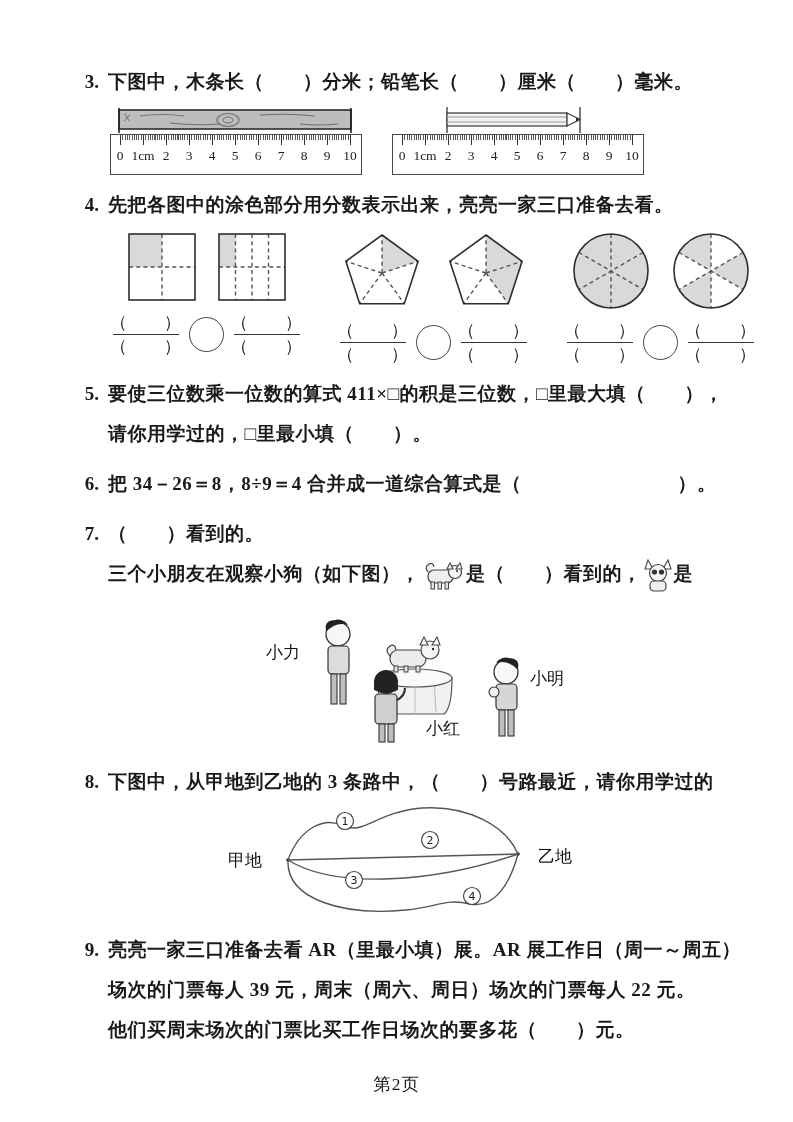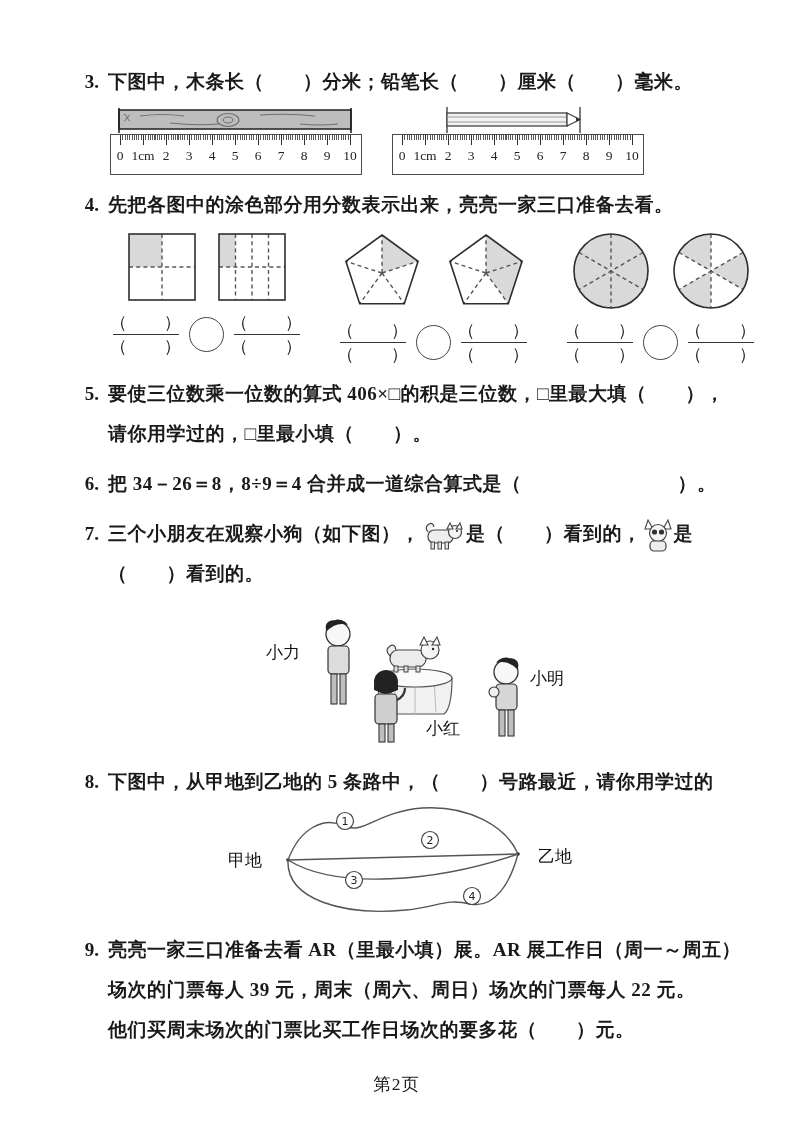--- a/index.html
+++ b/index.html
@@ -247,52 +247,52 @@
               <span class="bar"></span>
               <span class="blank">（　　）</span>
             </div>
           </div>
         </div>
       </div>
     </section>
 
     <section class="question">
       <span class="qnum">5.</span>
-      <p class="qtext">要使三位数乘一位数的算式 406×□的积是三位数，□里最大填（　　），</p>
+      <p class="qtext">要使三位数乘一位数的算式 411×□的积是三位数，□里最大填（　　），</p>
       <p class="qtext">请你用学过的，□里最小填（　　）。</p>
     </section>
 
     <section class="question">
       <span class="qnum">6.</span>
       <p class="qtext">把 34－26＝8，8÷9＝4 合并成一道综合算式是（　　　　　　　　）。</p>
     </section>
 
     <section class="question">
       <span class="qnum">7.</span>
+      <p class="qtext">（　　）看到的。</p>
       <p class="qtext">
         <span>三个小朋友在观察小狗（如下图），</span><svg class="inline-img" width="42" height="32" viewBox="0 0 42 32">
           <path d="M6,12 q-4,-5 1,-8 q4,-2 5,3" fill="#f0f0f0" stroke="#444" stroke-width="1.2"></path>
           <rect x="6" y="10" width="25" height="13" rx="6" fill="#eeeeee" stroke="#444" stroke-width="1.2"></rect>
           <circle cx="33" cy="12" r="6.5" fill="#f5f5f5" stroke="#444" stroke-width="1.2"></circle>
           <polygon points="28,3 31,9 25,9" fill="#fff" stroke="#444" stroke-width="1.1"></polygon>
           <polygon points="38,3 40,9 34,9" fill="#fff" stroke="#444" stroke-width="1.1"></polygon>
           <circle cx="35" cy="11" r="1" fill="#222"></circle>
           <rect x="9" y="22" width="3.5" height="7" fill="#e2e2e2" stroke="#444" stroke-width="1"></rect>
           <rect x="16" y="22" width="3.5" height="7" fill="#e2e2e2" stroke="#444" stroke-width="1"></rect>
           <rect x="23" y="22" width="3.5" height="7" fill="#e2e2e2" stroke="#444" stroke-width="1"></rect>
         </svg><span>是（　　）看到的，</span><svg class="inline-img" width="28" height="34" viewBox="0 0 28 34">
           <polygon points="4,1 9,10 1,10" fill="#fff" stroke="#444" stroke-width="1.1"></polygon>
           <polygon points="24,1 27,10 19,10" fill="#fff" stroke="#444" stroke-width="1.1"></polygon>
           <circle cx="14" cy="14" r="8.5" fill="#f5f5f5" stroke="#444" stroke-width="1.2"></circle>
           <circle cx="10.5" cy="13" r="2.6" fill="#333"></circle>
           <circle cx="17.5" cy="13" r="2.6" fill="#333"></circle>
           <rect x="6" y="22" width="16" height="10" rx="4" fill="#eeeeee" stroke="#444" stroke-width="1.2"></rect>
         </svg><span>是</span>
       </p>
-      <p class="qtext">（　　）看到的。</p>
 
       <div class="scene-wrap">
         <svg width="430" height="148" viewBox="0 0 430 148">
 
           <text x="28" y="58" class="svg-label">小力</text>
           <g>
             <circle cx="100" cy="34" r="12" fill="#f7f7f7" stroke="#333" stroke-width="1.3"></circle>
             <path d="M88,32 a12,12 0 0 1 22,-7 q-12,-4 -22,7" fill="#222"></path>
             <path d="M88,30 a12,13 0 0 0 8,-10 q-10,1 -8,10" fill="#222"></path>
             <rect x="90" y="46" width="21" height="28" rx="4" fill="#dcdcdc" stroke="#333" stroke-width="1.2"></rect>
@@ -339,21 +339,21 @@
             <rect x="261" y="110" width="6" height="26" fill="#bfbfbf" stroke="#333" stroke-width="1.1"></rect>
             <rect x="270" y="110" width="6" height="26" fill="#bfbfbf" stroke="#333" stroke-width="1.1"></rect>
           </g>
           <text x="292" y="84" class="svg-label">小明</text>
         </svg>
       </div>
     </section>
 
     <section class="question">
       <span class="qnum">8.</span>
-      <p class="qtext">下图中，从甲地到乙地的 5 条路中，（　　）号路最近，请你用学过的</p>
+      <p class="qtext">下图中，从甲地到乙地的 3 条路中，（　　）号路最近，请你用学过的</p>
 
       <div class="diagram-wrap">
         <svg width="350" height="112" viewBox="0 0 350 112">
           <text x="2" y="62" class="svg-label">甲地</text>
           <text x="312" y="58" class="svg-label">乙地</text>
           <circle cx="62" cy="56" r="1.8" fill="#222"></circle>
           <circle cx="292" cy="50" r="1.8" fill="#222"></circle>
 
           <path d="M62,56 C74,24 98,12 118,22 C138,31 150,8 196,4 C242,1 280,22 292,50" fill="none" stroke="#555" stroke-width="1.4"></path>
 

